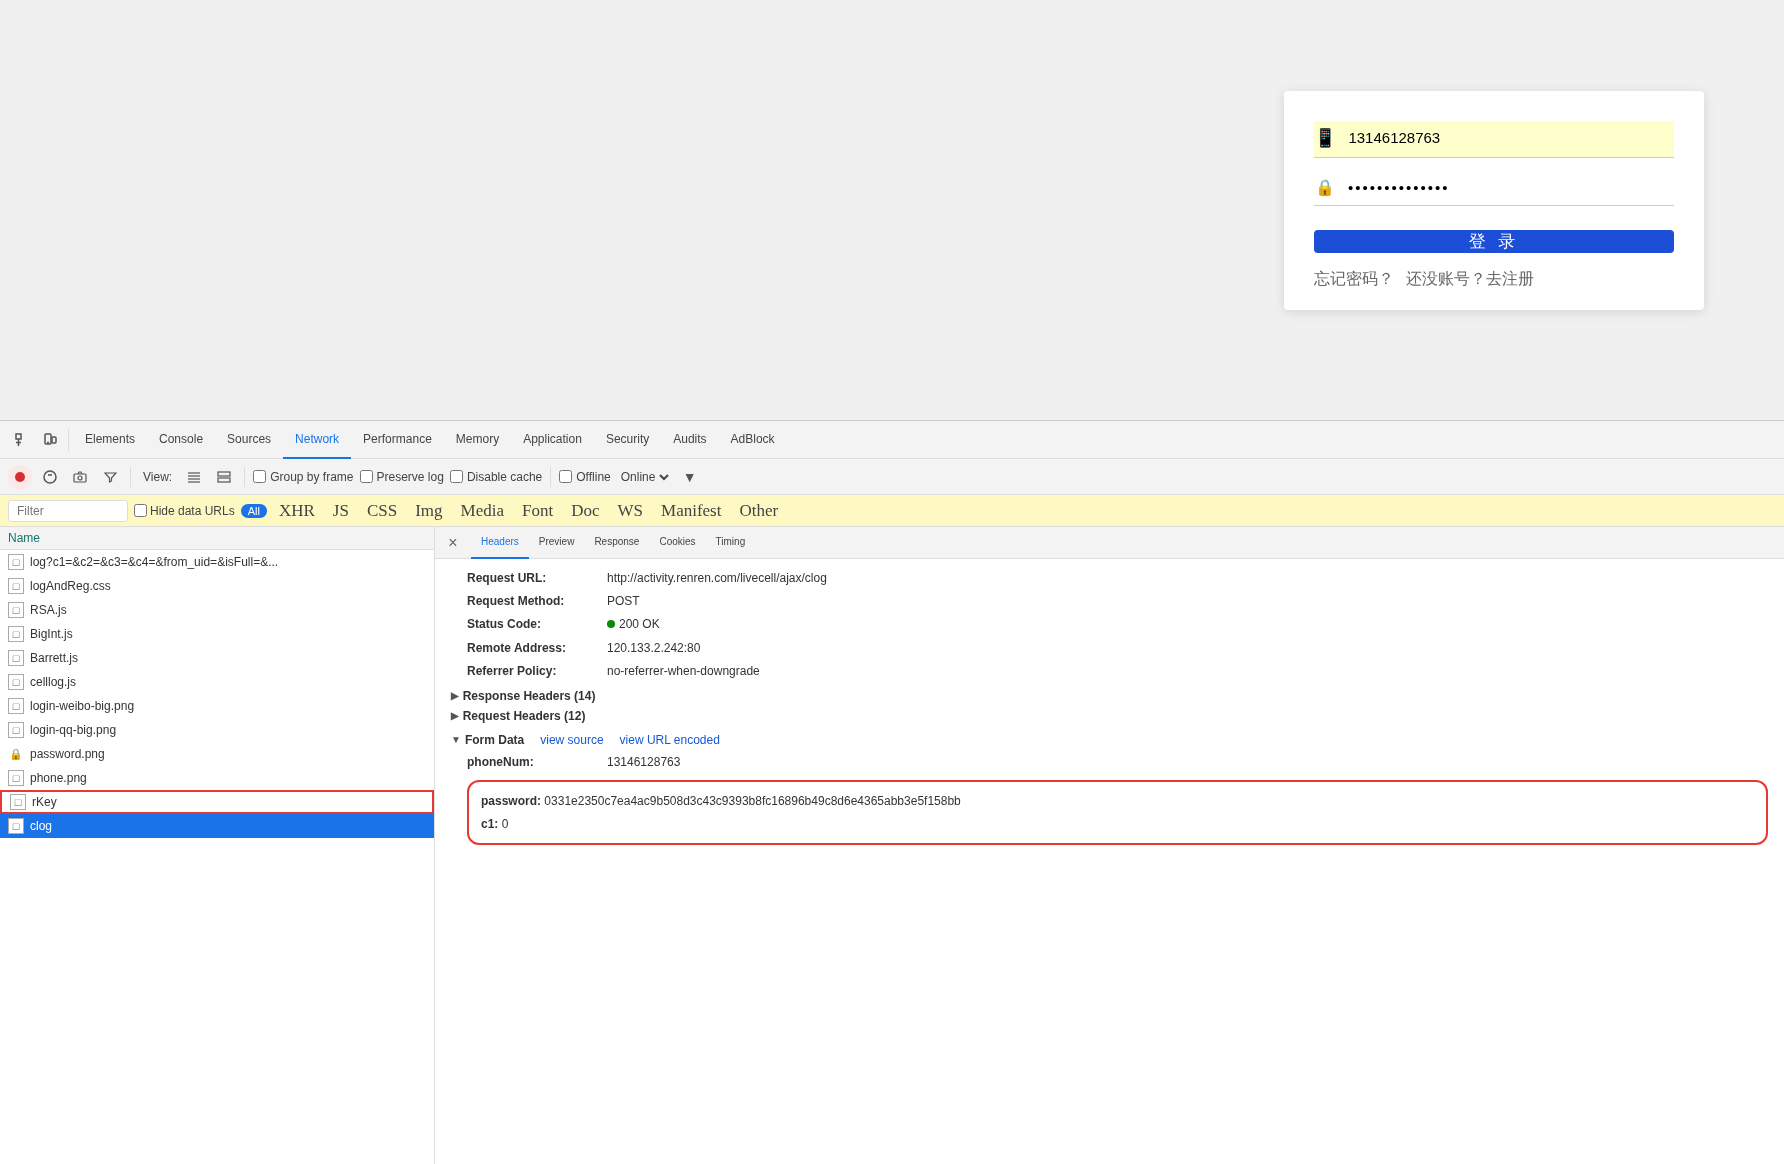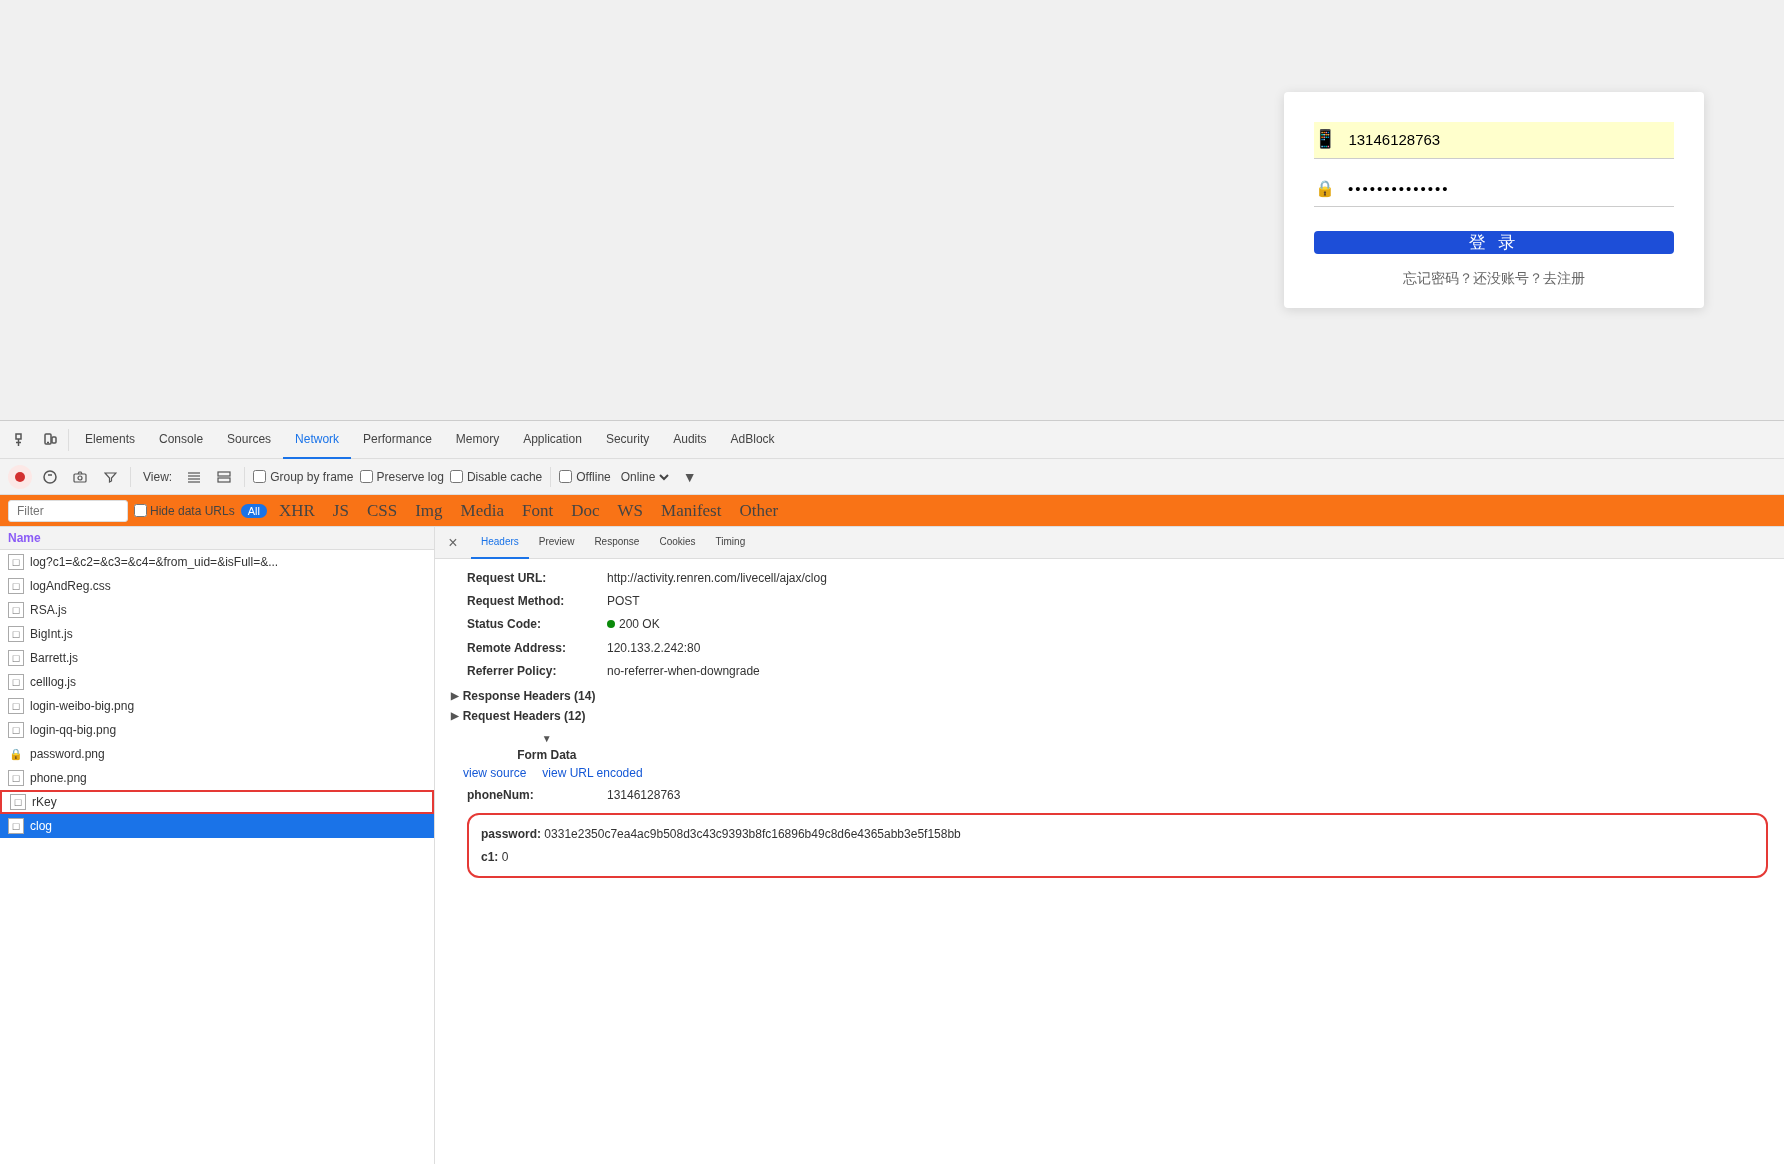--- a/index.html
+++ b/index.html
@@ -75,23 +75,24 @@
       border: none;
       border-radius: 4px;
       padding: 0;
       font-size: 17px;
       cursor: pointer;
       margin-bottom: 16px;
       letter-spacing: 4px;
     }
     .login-footer {
       display: flex;
-      justify-content: center;
-      font-size: 14px;
+      justify-content: flex-start;
+      font-size: 16px;
       color: #666;
+      gap: 12px;
     }
     .login-footer a { color: #666; text-decoration: none; }
 
     
     .devtools {
       background: #fff;
       border-top: 1px solid #ccc;
       height: 744px;
       display: flex;
       flex-direction: column;
@@ -174,21 +175,21 @@
       background: transparent;
       color: #444;
       cursor: pointer;
     }
 
     
     .devtools-filter {
       display: flex;
       align-items: center;
       border-bottom: 1px solid #ddd;
-      background: #f97316;
+      background: #fef9c3;
       height: 32px;
       padding: 0 8px;
       gap: 6px;
     }
     .filter-input {
       border: 1px solid #ddd;
       border-radius: 3px;
       padding: 2px 8px;
       font-size: 12px;
       width: 120px;
@@ -230,22 +231,22 @@
     
     .file-list {
       width: 435px;
       flex-shrink: 0;
       border-right: 1px solid #ddd;
       overflow-y: auto;
     }
     .file-list-header {
       padding: 4px 8px;
       font-size: 12px;
-      font-weight: 700;
-      color: #8b5cf6;
+      font-weight: 400;
+      color: #0f766e;
       background: #f3f3f3;
       border-bottom: 1px solid #ddd;
     }
     .file-item {
       display: flex;
       align-items: center;
       padding: 3px 8px;
       cursor: pointer;
       font-size: 12px;
       color: #333;
@@ -601,21 +602,21 @@
         <div class="info-row">
           <span class="info-key">Referrer Policy:</span>
           <span class="info-val">no-referrer-when-downgrade</span>
         </div>
 
         <div class="section-header collapsed">Response Headers (14)</div>
 
         <div class="section-header collapsed">Request Headers (12)</div>
 
         <div class="form-data-section">
-          <div class="section-header" style="display:inline-flex; align-items:center;flex-direction:column;">
+          <div class="section-header" style="display:inline-flex; align-items:center;">
             <span>Form Data</span>
             <span class="section-actions">
               <span>view source</span>
               <span>view URL encoded</span>
             </span>
           </div>
           <div class="info-row">
             <span class="info-key">phoneNum:</span>
             <span class="info-val">13146128763</span>
           </div>

